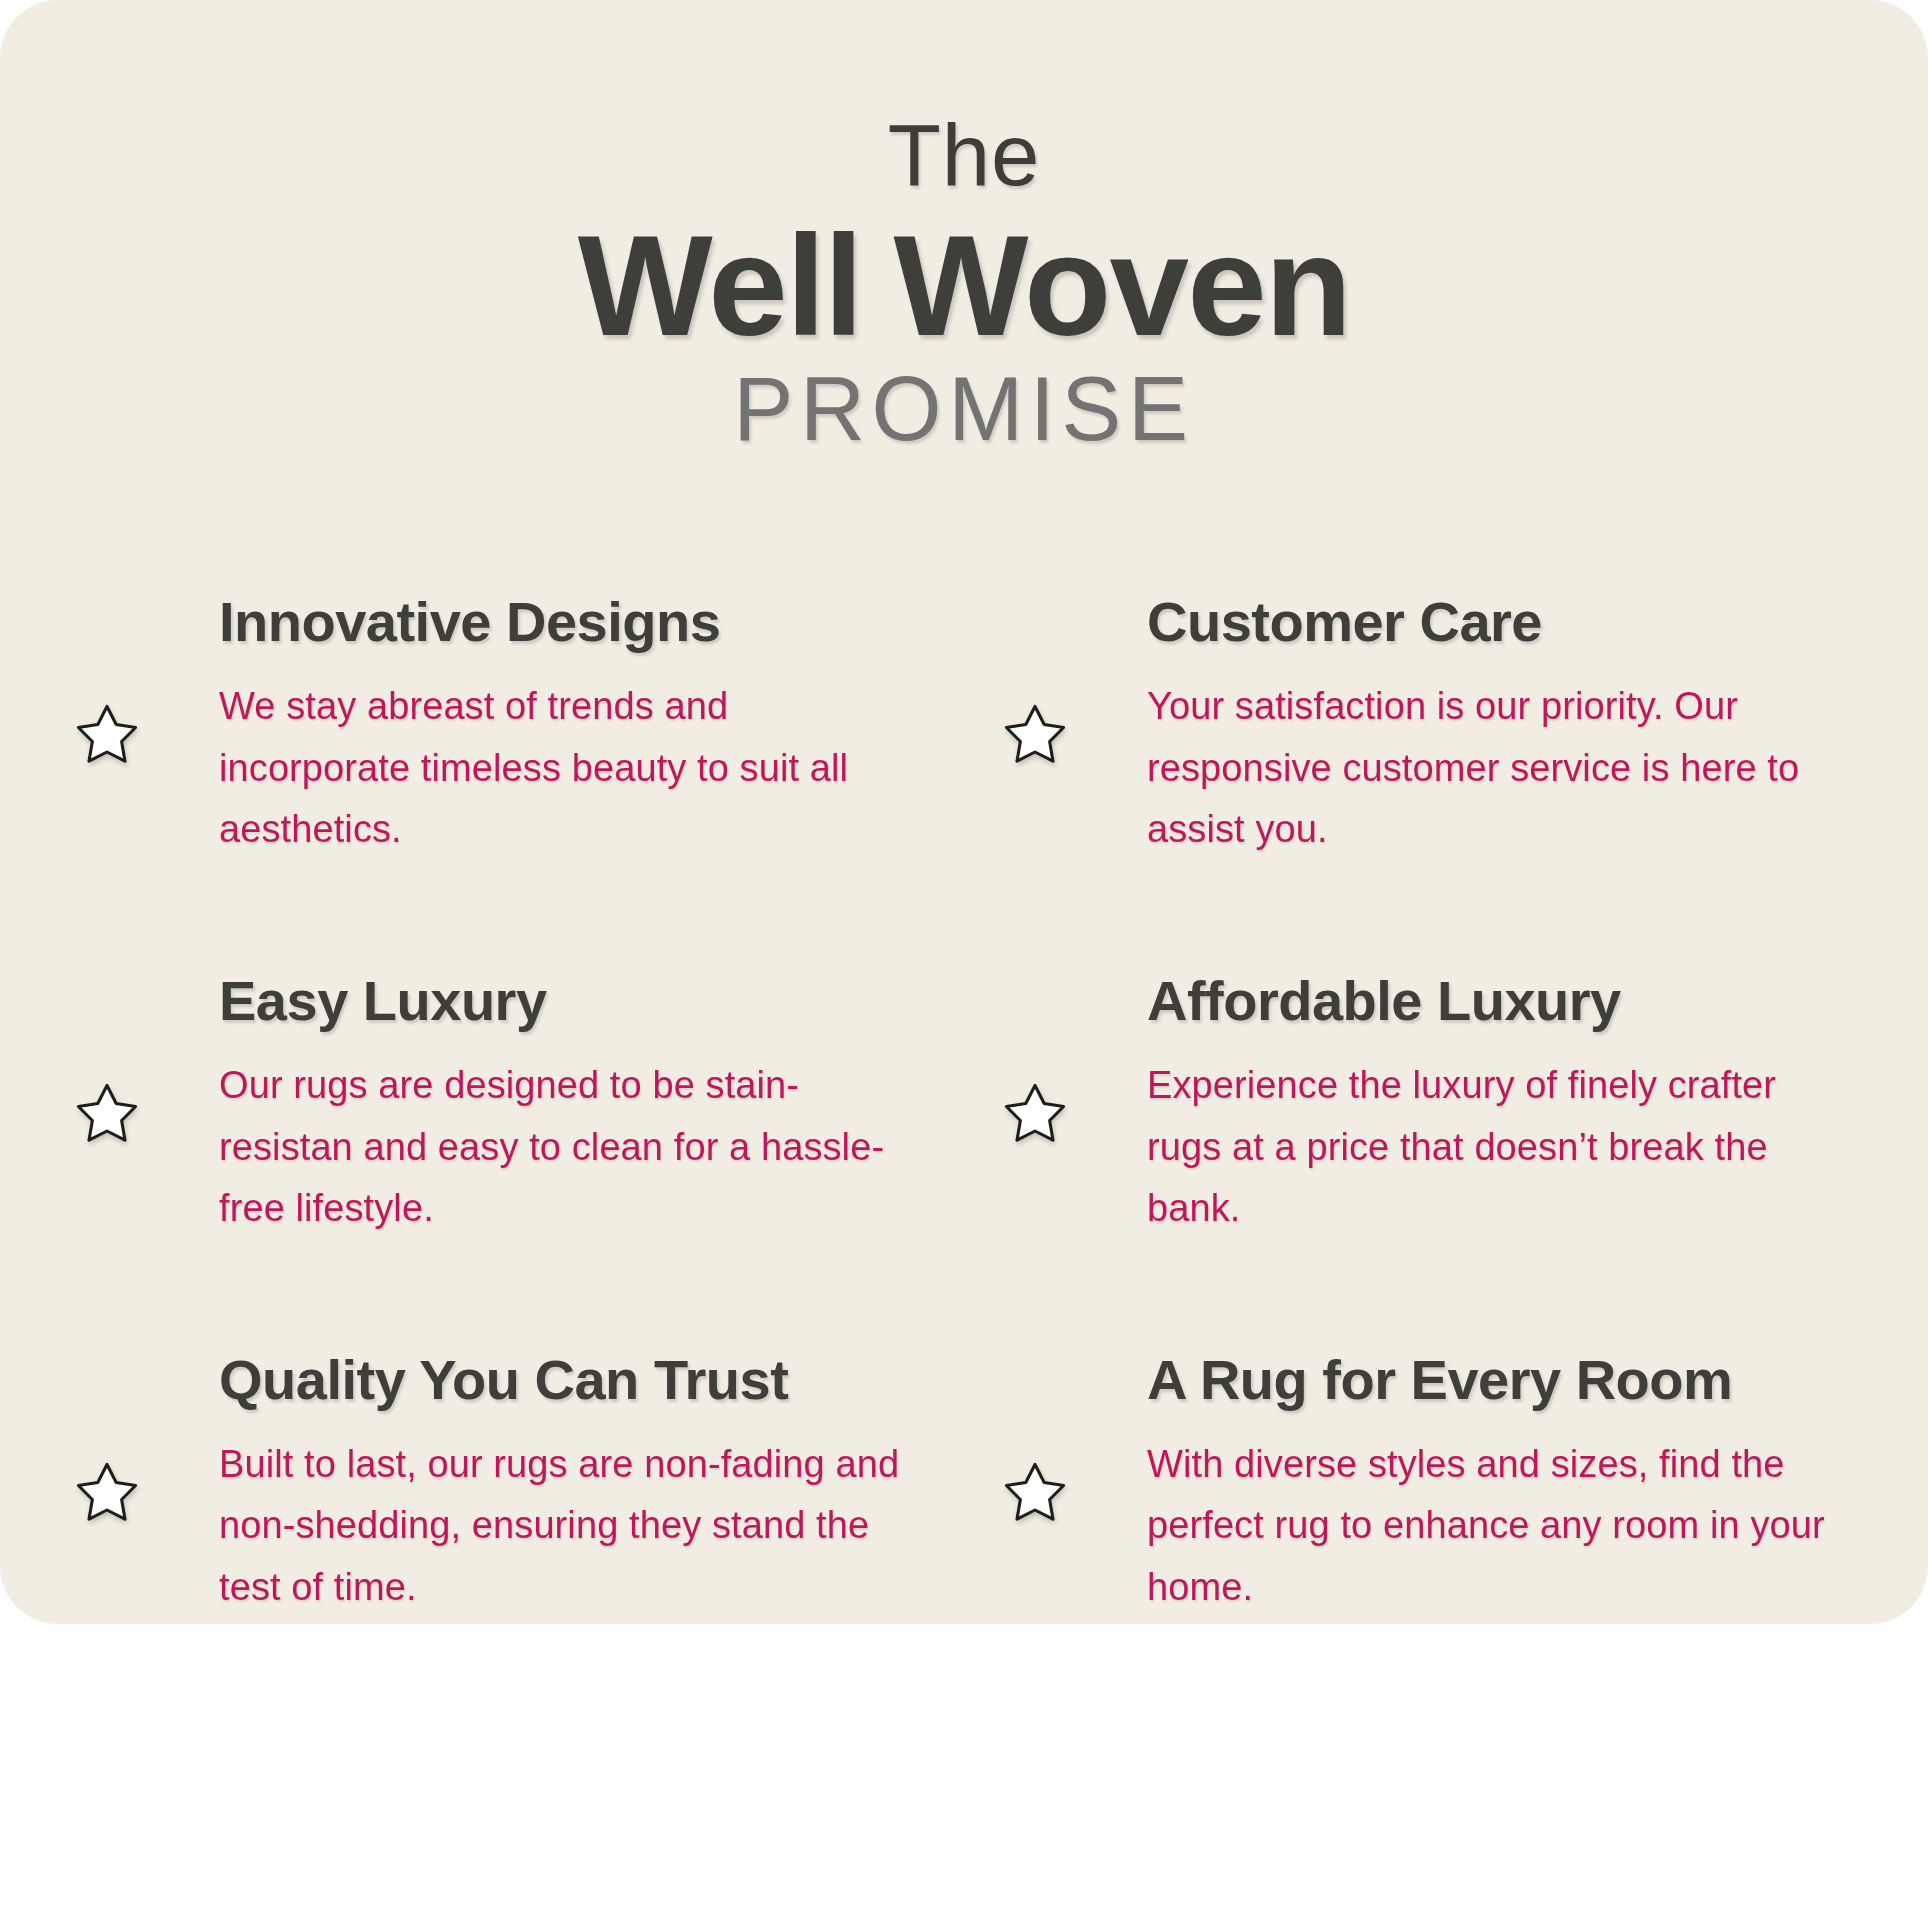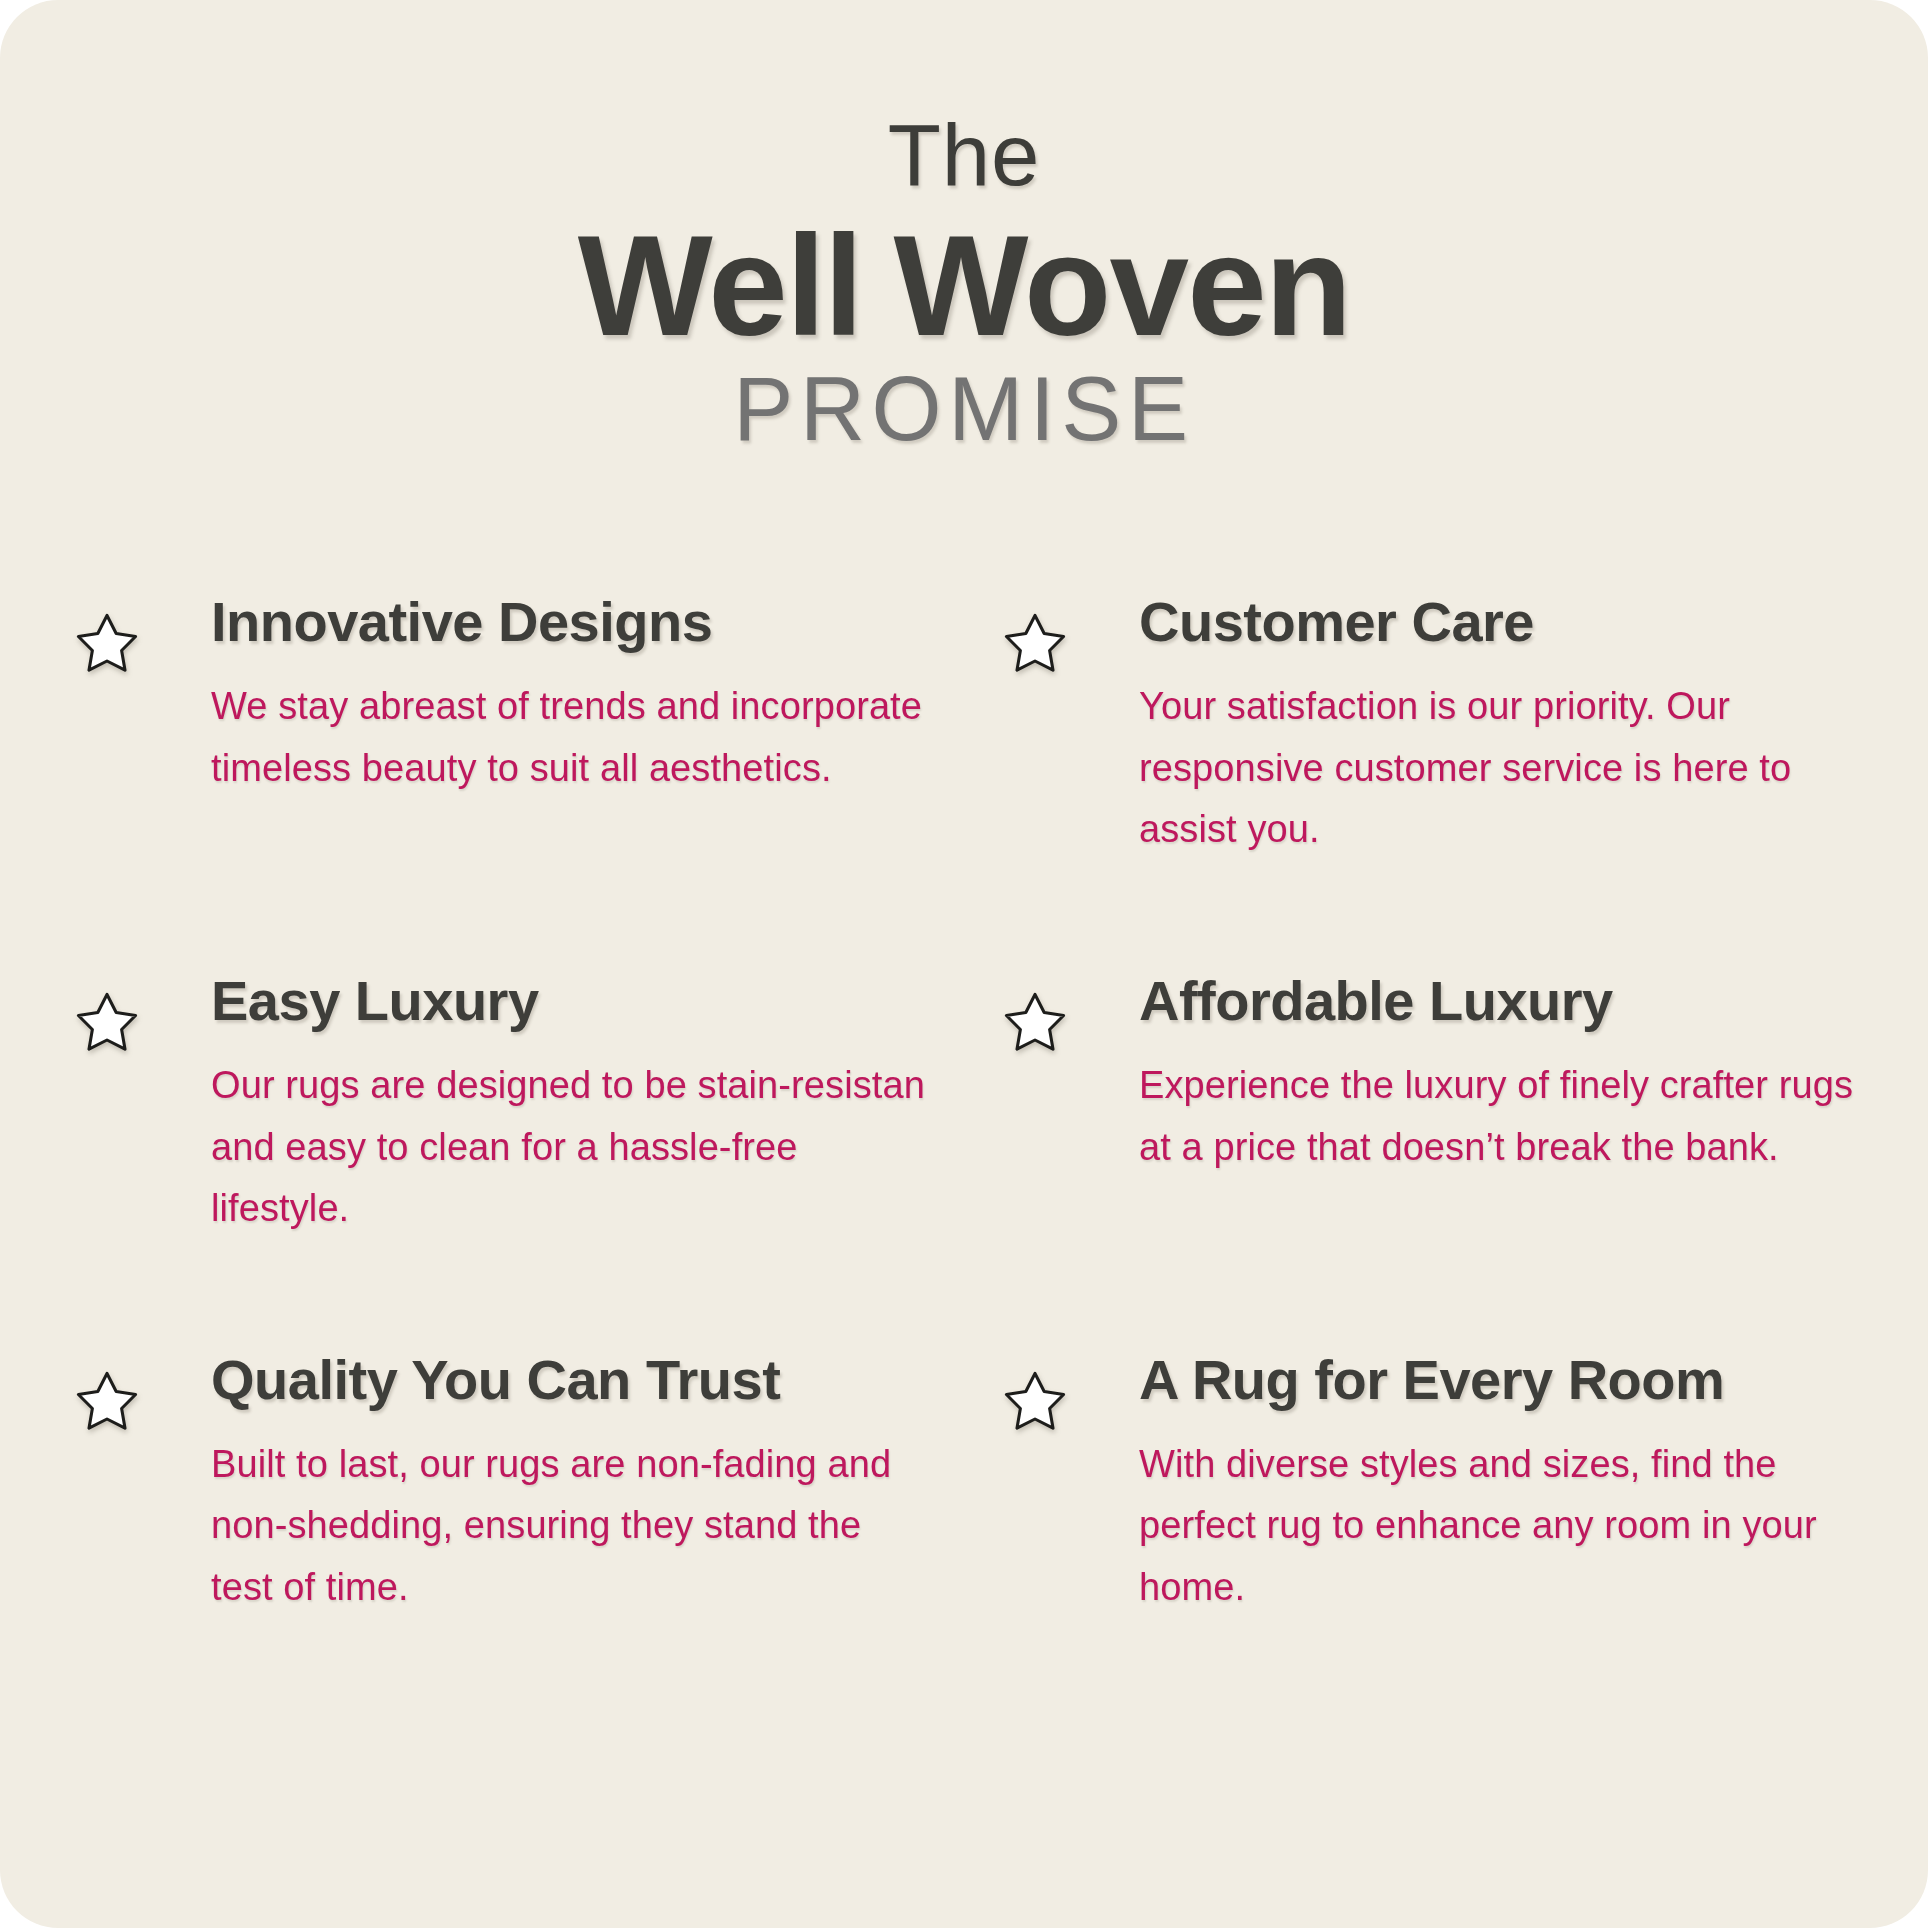--- a/index.html
+++ b/index.html
@@ -7,21 +7,21 @@
   html, body {
     width: 1928px;
     height: 1928px;
     background: #ffffff;
     font-family: "Liberation Sans", sans-serif;
   }
 
   #promise-card {
     position: relative;
     width: 1928px;
-    height: 1928px;
+    height: 1624px;
     background: #f1ede3;
     border-radius: 58px;
     overflow: hidden;
   }
 
   
   .header {
     padding-top: 111px;
     text-align: center;
     line-height: 1;
@@ -64,22 +64,22 @@
     margin-top: 139px;
     padding: 0 72px 0 73px;
     display: grid;
     grid-template-columns: 1fr 1fr;
     column-gap: 73px;
     row-gap: 111px;
   }
 
   .feature {
     display: flex;
-    align-items: flex-start;
-    gap: 4px;
+    align-items: center;
+    gap: 12px;
   }
 
   .feature-icon {
     flex: 0 0 87px;
     width: 87px;
     padding-top: 17px;
     display: flex;
     justify-content: flex-start;
   }
   .feature-icon svg {

